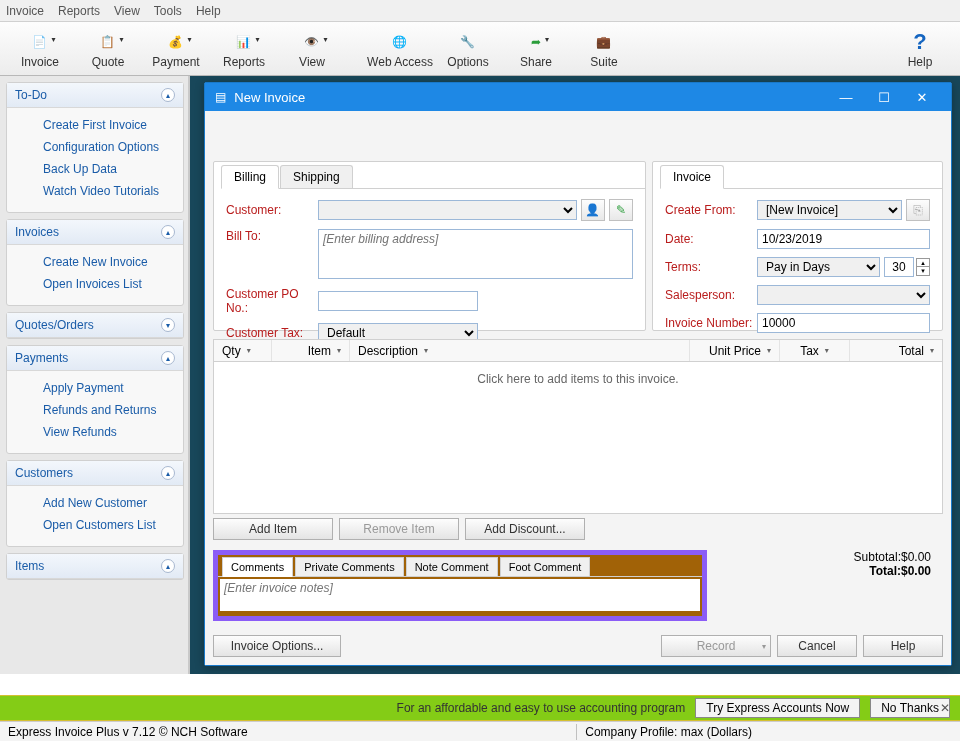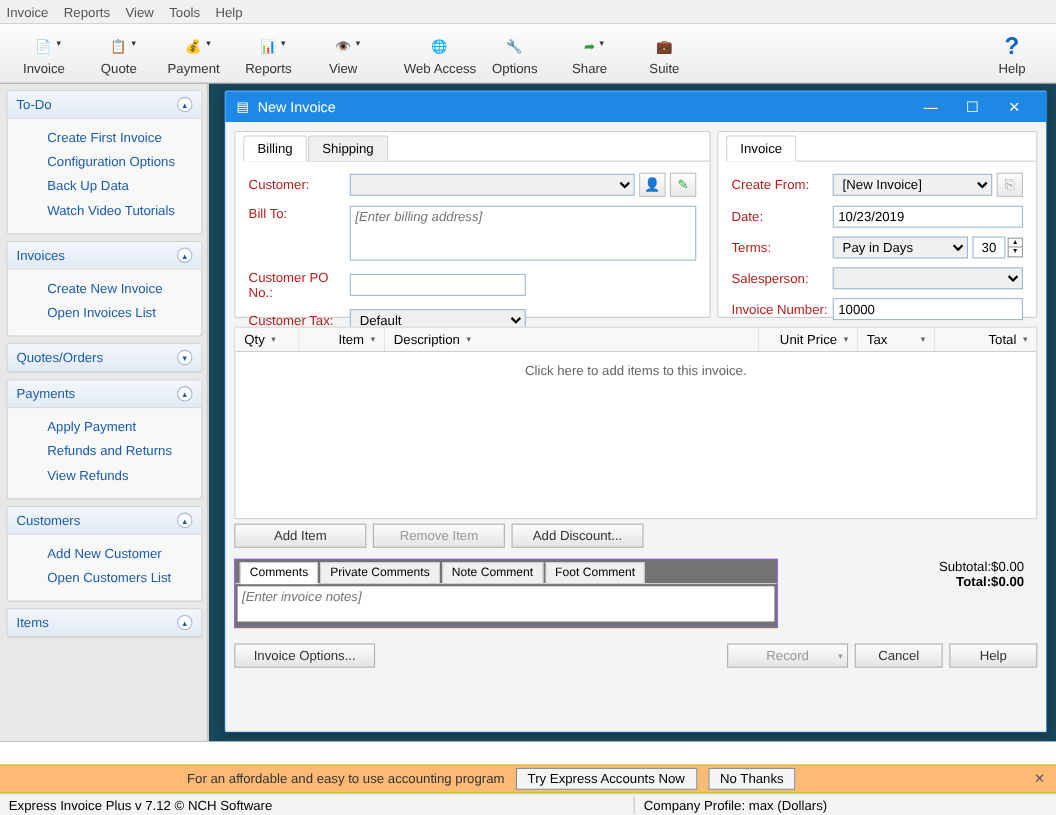--- a/index.html
+++ b/index.html
@@ -30,21 +30,21 @@
 
 
 .dlg-wrap { flex: 1; padding: 6px 8px 8px 14px; }
 .dlg { width: 100%; height: 100%; background: #fff; border: 1px solid #1979ca; border-radius: 2px; display: flex; flex-direction: column; box-shadow: 0 2px 10px rgba(0,0,0,.3); }
 .titlebar { height: 28px; background: #1e88e5; color: #fff; display: flex; align-items: center; padding: 0 10px; }
 .titlebar .ticon { margin-right: 8px; font-size: 12px; }
 .titlebar .ttext { flex: 1; font-size: 13px; }
 .titlebar .wbtn { width: 38px; text-align: center; font-size: 13px; cursor: default; }
 .dlg-body { flex: 1; padding: 8px; background: #f4f4f4; overflow: hidden; display: flex; flex-direction: column; }
 
-.toprow { display: flex; gap: 6px; }
+.toprow { display: flex; gap: 6px; margin-top: 42px; }
 .card { background: #fff; border: 1px solid #d0d0d0; border-radius: 2px; }
 .left-card { width: 433px; height: 170px; }
 .right-card { flex: 1; height: 170px; }
 
 .tabs { display: flex; border-bottom: 1px solid #d0d0d0; margin-top: -1px; }
 .tab { padding: 4px 12px; border: 1px solid #d0d0d0; border-bottom: none; background: #f0f0f0; margin-right: 2px; margin-left: -1px; border-radius: 3px 3px 0 0; cursor: default; }
 .tab.active { background: #fff; border-bottom: 1px solid #fff; margin-bottom: -1px; }
 .tabs-wrap { padding-left: 8px; padding-top: 4px; }
 
 .form { padding: 10px 12px; }
@@ -64,32 +64,32 @@
 .gempty { text-align: center; color: #666; padding: 10px; cursor: default; }
 
 
 .gridbtns { display: flex; gap: 6px; margin-top: 4px; }
 .btn { height: 22px; padding: 0 14px; border: 1px solid #b0b0b0; background: linear-gradient(#fdfdfd,#e4e4e4); cursor: default; display: flex; align-items: center; justify-content: center; color: #333; }
 .btn.disabled { color: #999; }
 .btn.w120 { width: 120px; }
 
 
 .botrow { display: flex; gap: 6px; margin-top: 10px; }
-.commcard { flex: 1; background: #737373; border: 1px solid #8b5cf6; }
+.commcard { flex: 1; background: #a16207; border: 5px solid #8b5cf6; }
 .ctabs { display: flex; border-bottom: 1px solid #d0d0d0; }
 .ctab { padding: 3px 8px; border: 1px solid #d0d0d0; border-bottom: none; background: #f0f0f0; margin-right: 2px; font-size: 11px; cursor: default; }
 .ctab.active { background: #fff; margin-bottom: -1px; border-bottom: 1px solid #fff; }
 .totals { width: 230px; text-align: right; padding-right: 8px; }
 .totals .trow { display: flex; justify-content: flex-end; padding: 0 4px; }
 
 .actrow { display: flex; gap: 6px; margin-top: 14px; }
 .actrow .spc { flex: 1; }
 
 
-.promo { position: absolute; bottom: 20px; left: 0; right: 0; height: 26px; background: #fdba74; border-top: 1px solid #d4c030; border-bottom: 1px solid #d4c030; display: flex; align-items: center; padding: 0 10px; gap: 10px; }
+.promo { position: absolute; bottom: 20px; left: 0; right: 0; height: 26px; background: #84cc16; border-top: 1px solid #d4c030; border-bottom: 1px solid #d4c030; display: flex; align-items: center; padding: 0 10px; gap: 10px; justify-content: flex-end; }
 .promo .ptxt { color: #333; }
 .promo .pbtn { border: 1px solid #888; background: #f4f4f4; padding: 2px 10px; cursor: default; }
 .promo .px { position: absolute; right: 10px; color: #555; cursor: default; }
 
 
 .status { position: absolute; bottom: 0; left: 0; right: 0; height: 20px; background: #f4f4f4; border-top: 1px solid #ccc; display: flex; align-items: center; padding: 0 8px; }
 .status .st-left { flex: 1; }
 .status .st-div { border-left: 1px solid #c0c0c0; height: 16px; margin: 0 8px; }
 </style>
 </head>
@@ -327,21 +327,21 @@
                 <span class="dd">▾</span>
               </div>
             <div class="gcol" style="flex:1">
                 <span>Description</span>
                 <span class="dd">▾</span>
               </div>
             <div class="gcol" style="width:90px;justify-content:flex-end">
                 <span>Unit Price</span>
                 <span class="dd">▾</span>
               </div>
-            <div class="gcol" style="width:70px;justify-content:space-between">
+            <div class="gcol" style="width:70px;justify-content:center">
                 <span>Tax</span>
                 <span class="dd">▾</span>
               </div>
             <div class="gcol" style="width:92px;justify-content:flex-end;border-right:none">
                 <span>Total</span>
                 <span class="dd">▾</span>
               </div>
           </div>
           <div class="gempty">Click here to add items to this invoice.</div>
         </div>

